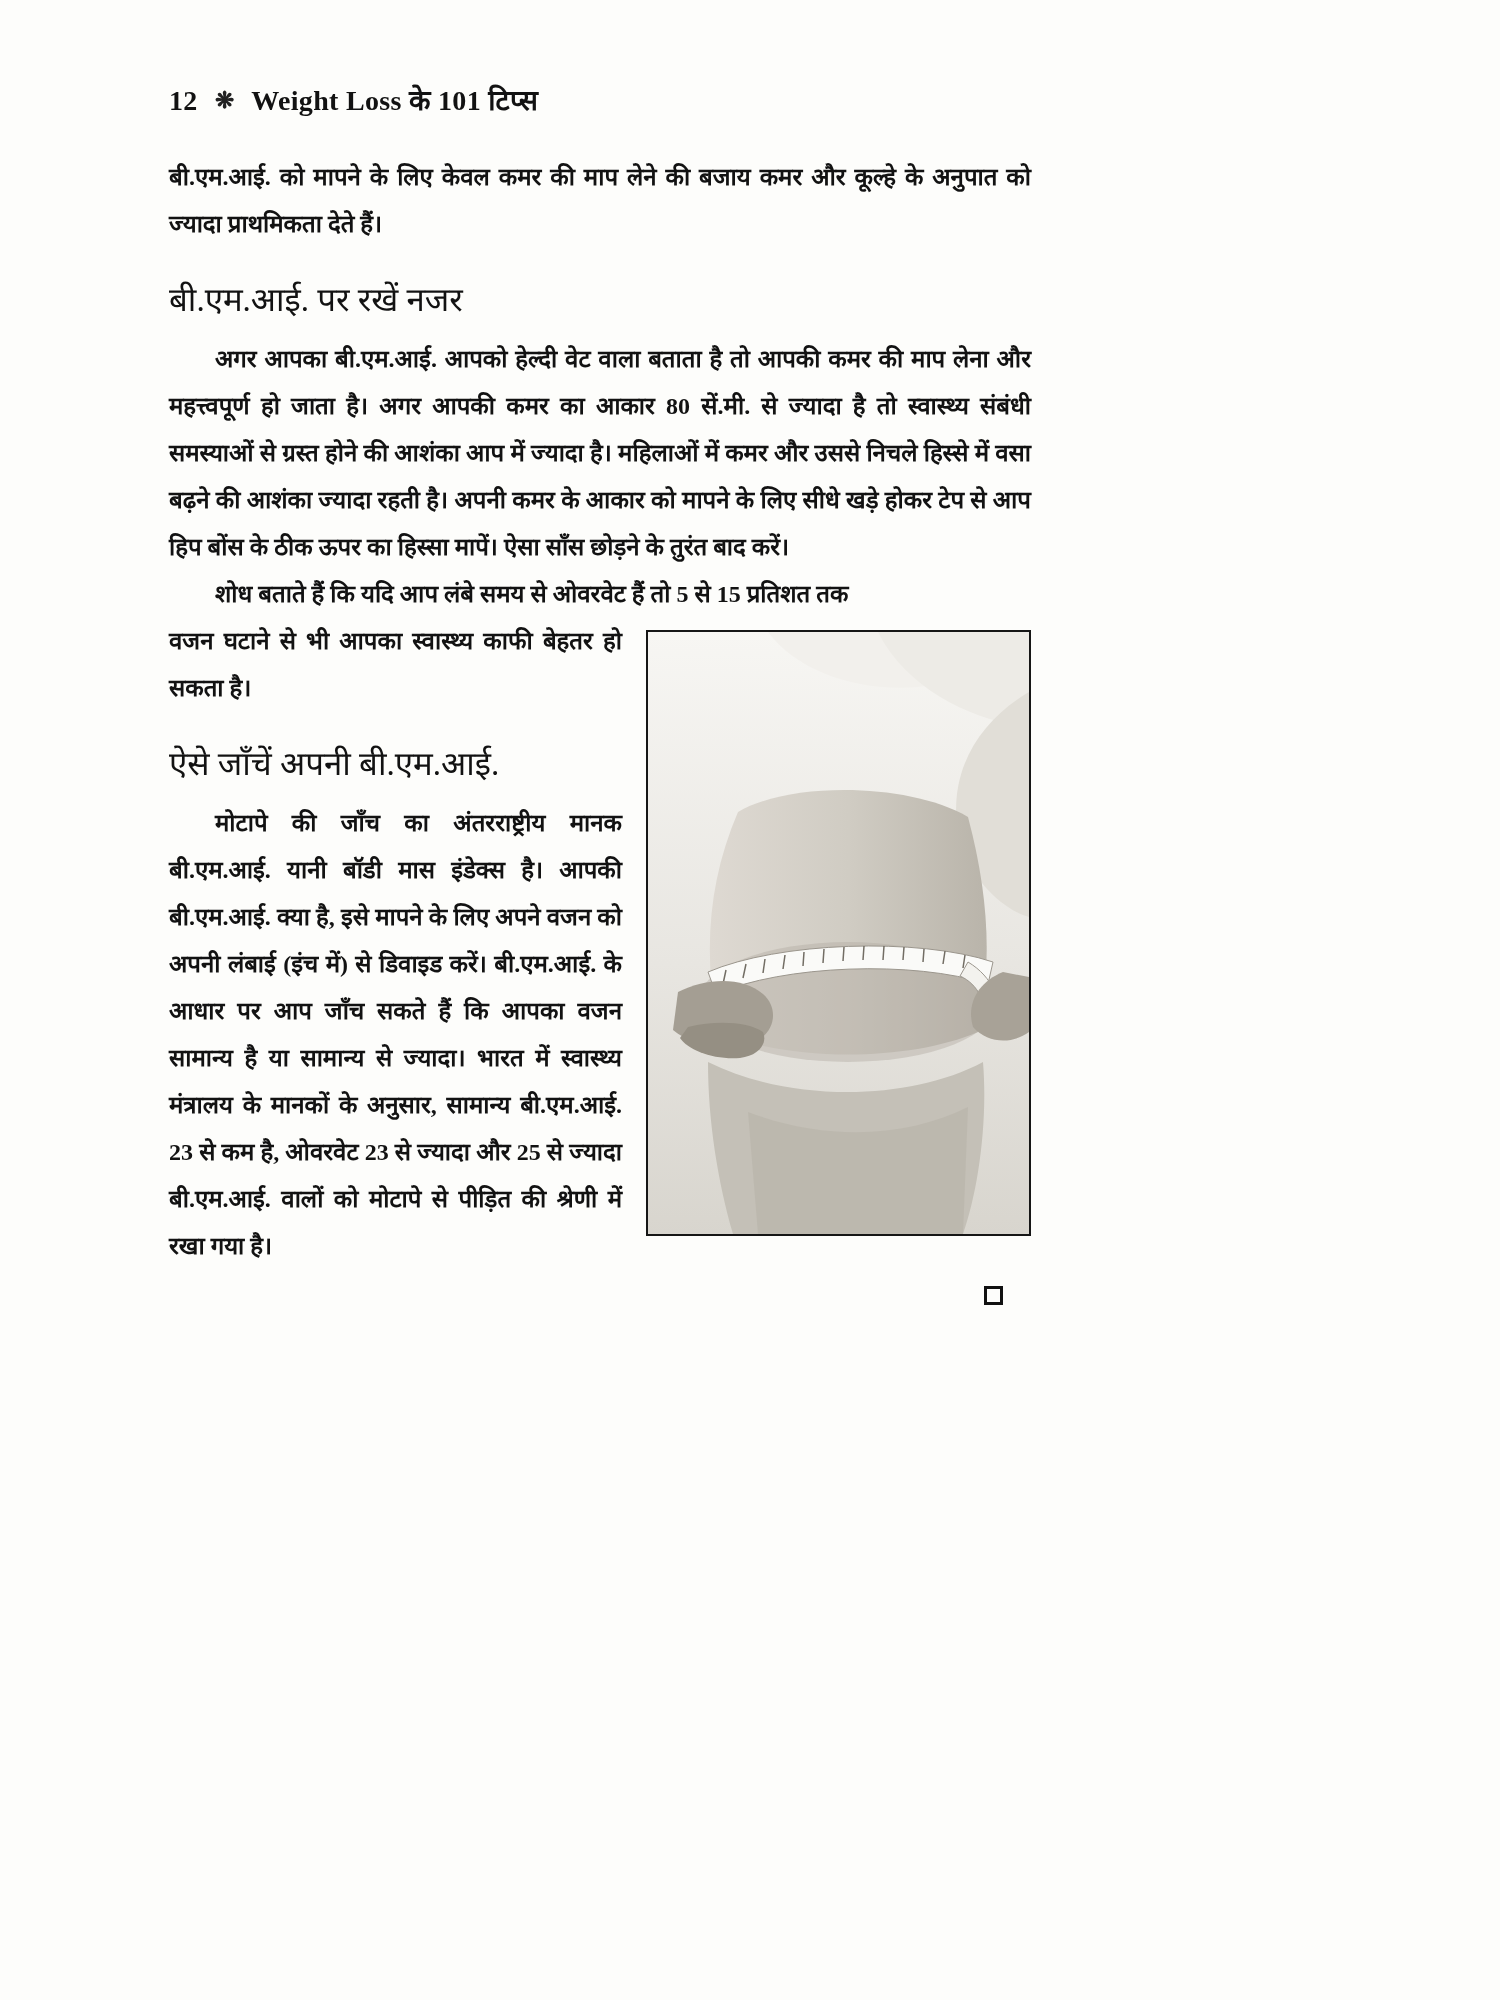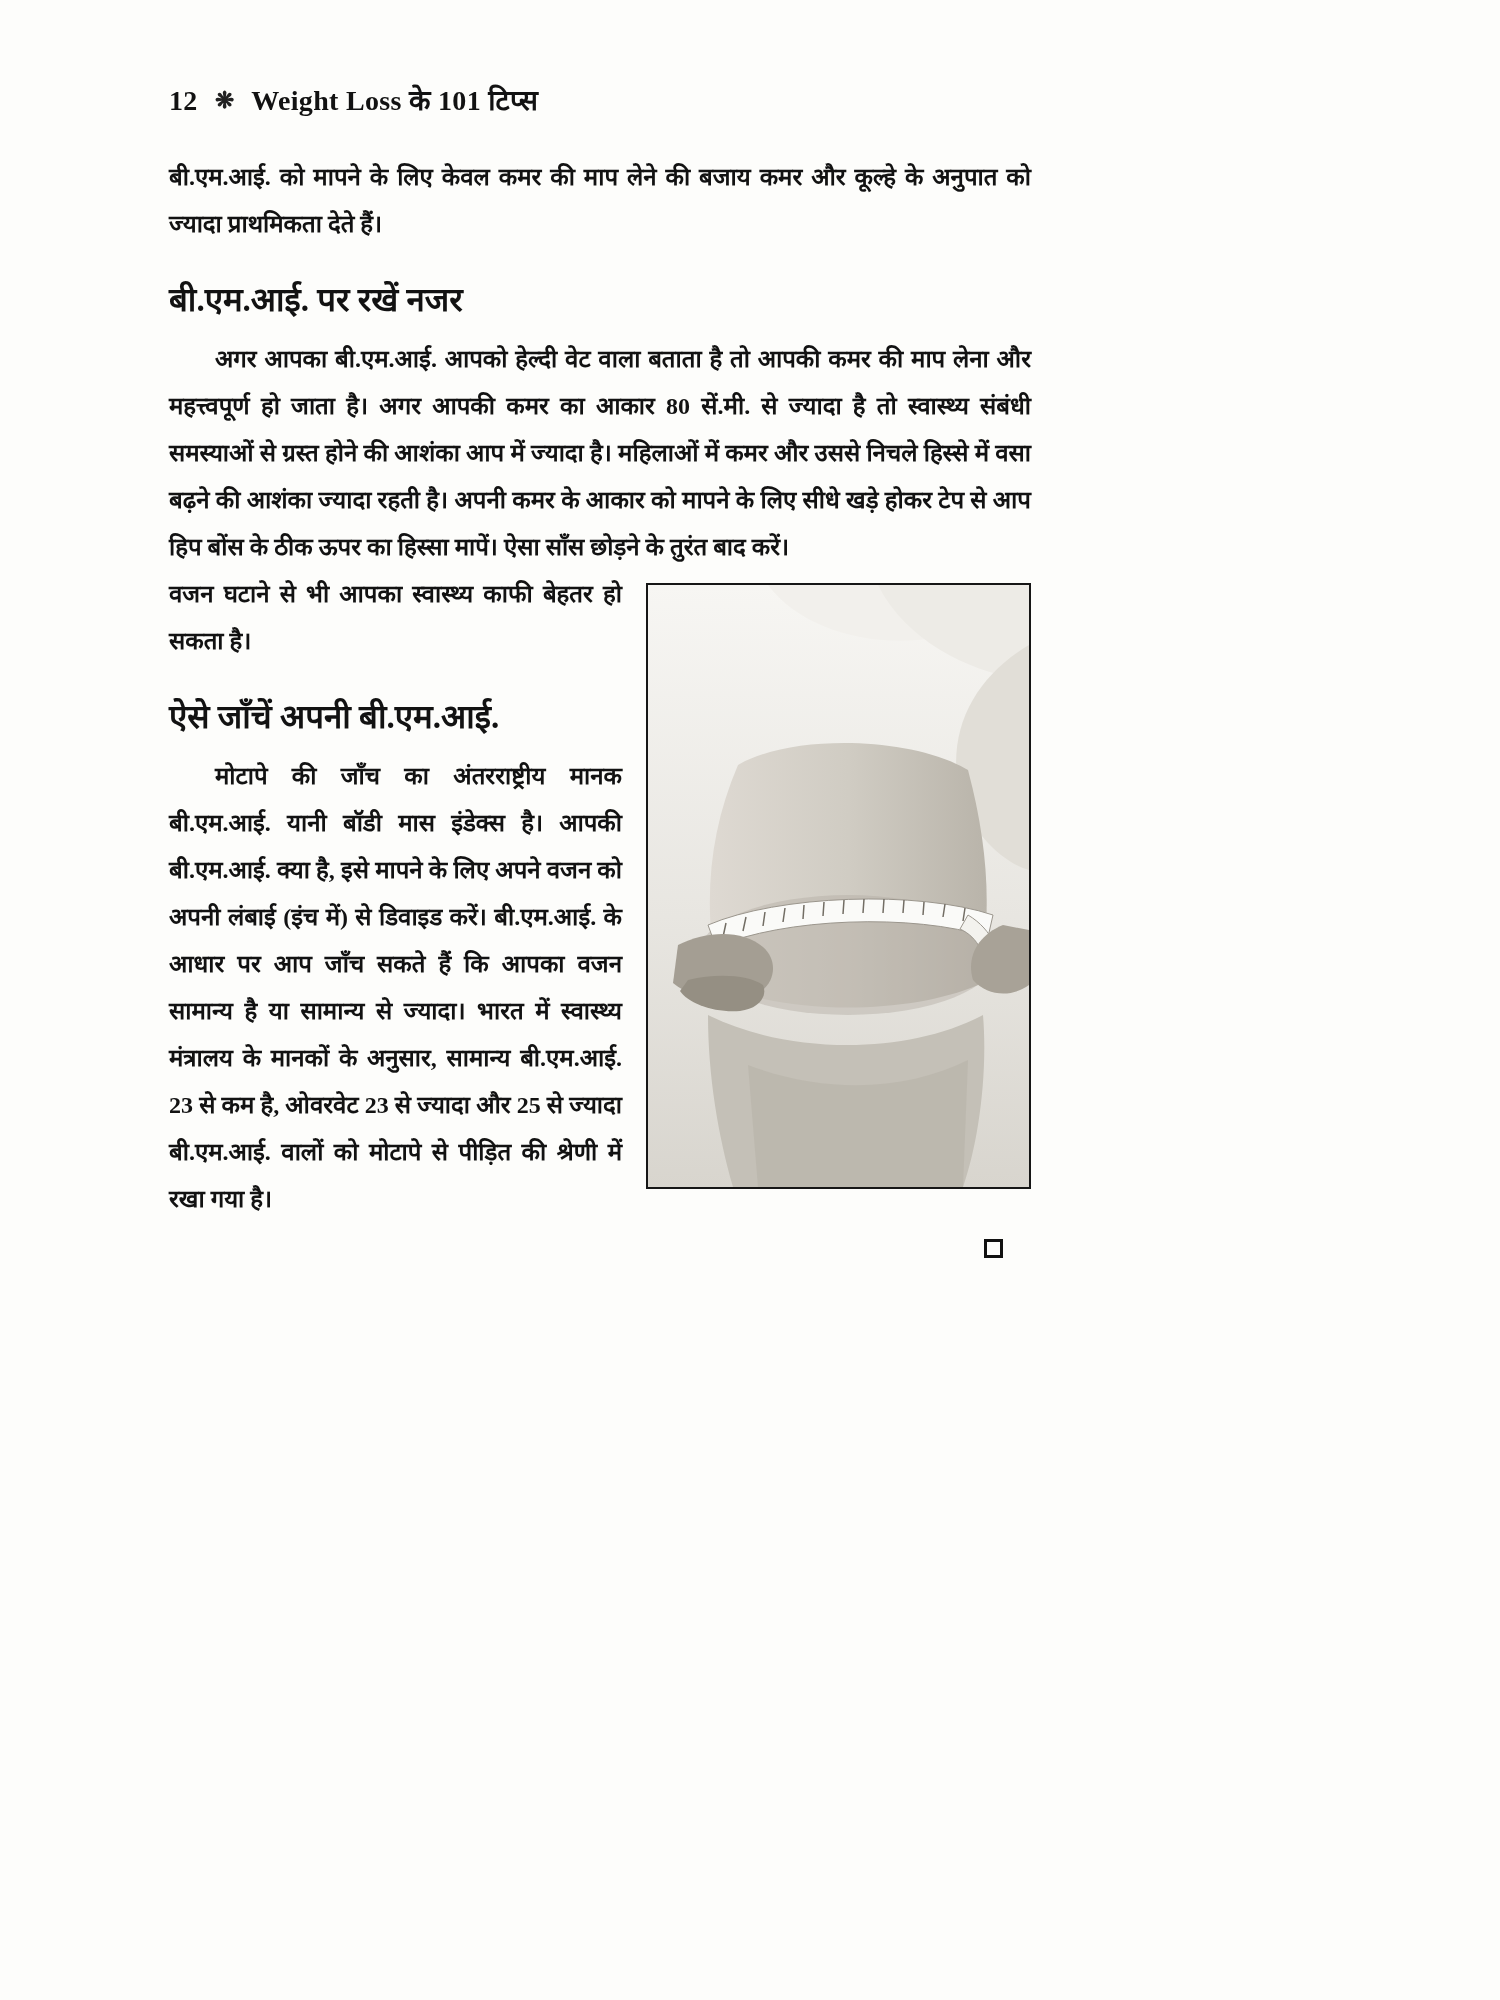--- a/index.html
+++ b/index.html
@@ -37,21 +37,21 @@
   }
   .para {
     font-size: 24px;
     line-height: 47px;
     text-align: justify;
     font-weight: bold;
   }
   .para.indent { text-indent: 46px; }
   .heading {
     font-size: 33px;
-    font-weight: bold;
+    font-weight: normal;
     line-height: 40px;
     margin: 32px 0 16px 0;
   }
   .photo-figure {
     float: right;
     width: 385px;
     height: 606px;
     margin: 12px 0 14px 24px;
     border: 2px solid #161616;
     background: #eceae6;
@@ -81,20 +81,21 @@
       <span>12</span>
       <span class="flower">❋</span>
       <span>Weight Loss के 101 टिप्स</span>
     </div>
 
     <p class="para">बी.एम.आई. को मापने के लिए केवल कमर की माप लेने की बजाय कमर और कूल्हे के अनुपात को ज्यादा प्राथमिकता देते हैं।</p>
 
     <h2 class="heading">बी.एम.आई. पर रखें नजर</h2>
 
     <p class="para indent">अगर आपका बी.एम.आई. आपको हेल्दी वेट वाला बताता है तो आपकी कमर की माप लेना और महत्त्वपूर्ण हो जाता है। अगर आपकी कमर का आकार 80 सें.मी. से ज्यादा है तो स्वास्थ्य संबंधी समस्याओं से ग्रस्त होने की आशंका आप में ज्यादा है। महिलाओं में कमर और उससे निचले हिस्से में वसा बढ़ने की आशंका ज्यादा रहती है। अपनी कमर के आकार को मापने के लिए सीधे खड़े होकर टेप से आप हिप बोंस के ठीक ऊपर का हिस्सा मापें। ऐसा साँस छोड़ने के तुरंत बाद करें।</p>
+    <p class="para indent">शोध बताते हैं कि यदि आप लंबे समय से ओवरवेट हैं तो 5 से 15 प्रतिशत तक</p>
 
     <div class="photo-figure">
       <svg viewBox="0 0 381 602" width="381" height="602" xmlns="http://www.w3.org/2000/svg">
         <defs>
           <linearGradient id="bg" x1="0" y1="0" x2="0" y2="1">
             <stop offset="0" stop-color="#f7f6f3"></stop>
             <stop offset="0.55" stop-color="#e8e6e1"></stop>
             <stop offset="1" stop-color="#d8d5ce"></stop>
           </linearGradient>
           <linearGradient id="torso" x1="0" y1="0" x2="1" y2="0">

